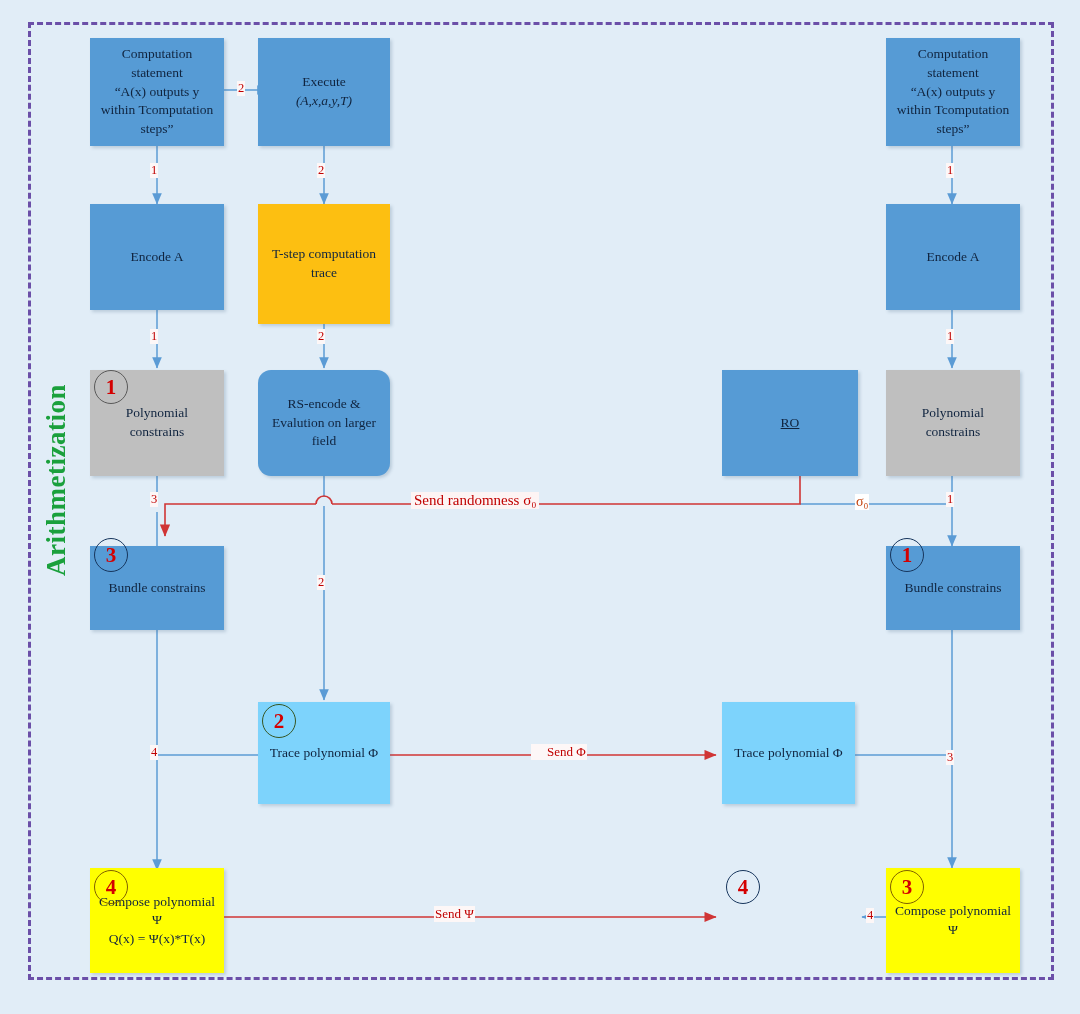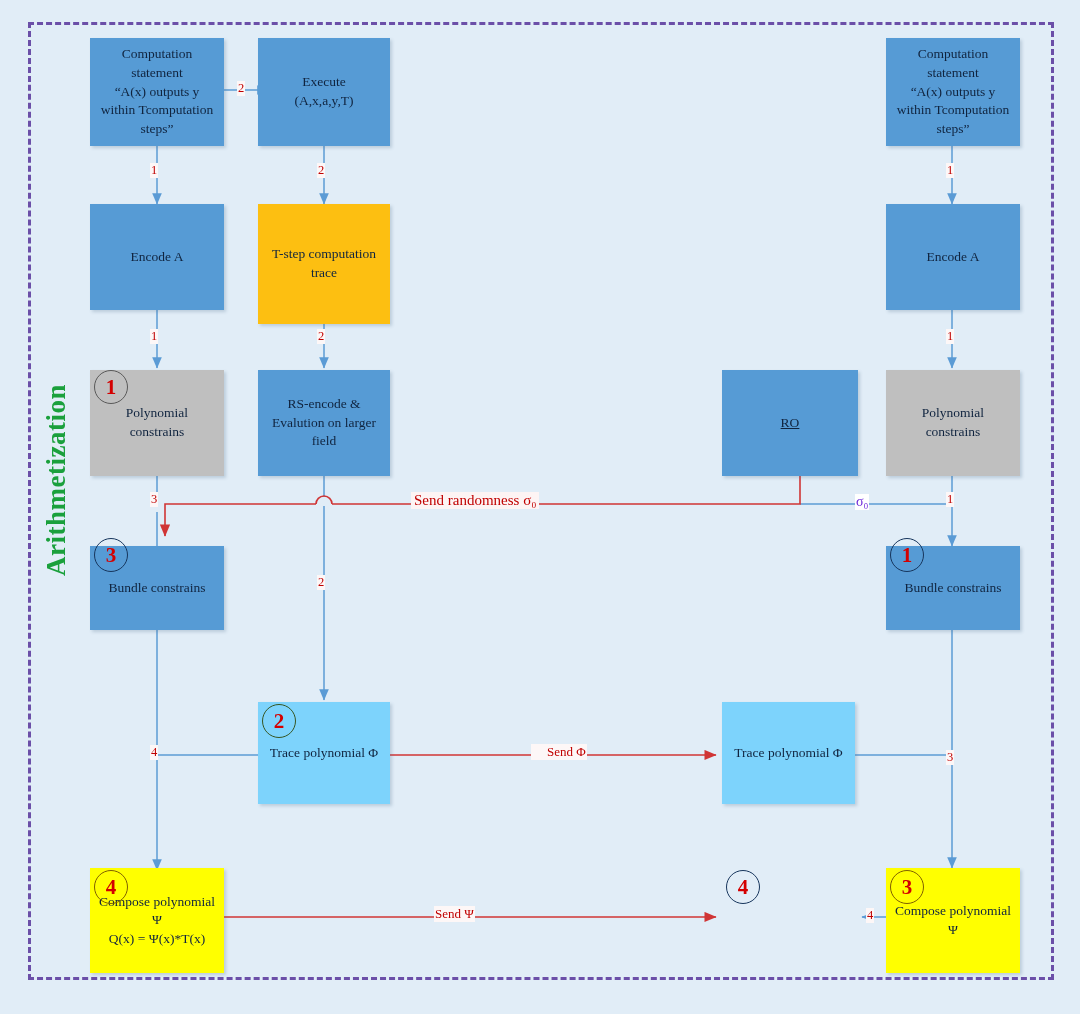--- a/index.html
+++ b/index.html
@@ -78,21 +78,21 @@
   .elabel{
     position:absolute;
     font-size:12.5px;
     color:#c00000;
     background:#fdf7f7;
     padding:0 1px;
     z-index:5;
     font-family:"Liberation Serif", serif;
     white-space:nowrap;
   }
-  .elabel.black{color:#6d28d9;background:#ffffff;font-family:Liberation Serif, serif;}
+  .elabel.black{color:#c2410c;background:#ffffff;font-family:Liberation Serif, serif;}
   .elabel.big{font-size:15px;color:#c00000;background:#fdf4f4;padding:0 3px;}
 </style>
 </head>
 <body>
 
 <div id="stage">
 
   <svg id="svg-layer" viewBox="0 0 1080 1014">
     <defs>
       <marker id="ab" markerWidth="9" markerHeight="9" refX="7.2" refY="3.2" orient="auto">
@@ -153,21 +153,21 @@
       <div>statement</div>
       <div>“A(x) outputs y</div>
       <div>within Tcomputation</div>
       <div>steps”</div>
     </div>
   </div>
 
   <div class="node blue" style="left:258px;top:38px;width:132px;height:108px;">
     <div class="txt">
       <div>Execute</div>
-      <div style="">(A,x,a,y,T)</div>
+      <div style="font-style:italic;">(A,x,a,y,T)</div>
     </div>
   </div>
 
   <div class="node blue" style="left:886px;top:38px;width:134px;height:108px;">
     <div class="txt">
       <div>Computation</div>
       <div>statement</div>
       <div>“A(x) outputs y</div>
       <div>within Tcomputation</div>
       <div>steps”</div>
@@ -194,21 +194,21 @@
   </div>
 
   <div class="node grey" style="left:90px;top:370px;width:134px;height:106px;">
     <div class="txt">
       <div>Polynomial</div>
       <div>constrains</div>
     </div>
   </div>
   <div class="badge ongrey" style="left:94px;top:370px;">1</div>
 
-  <div class="node blue" style="left:258px;top:370px;width:132px;height:106px;">
+  <div class="node blue" style="left:258px;top:370px;width:132px;height:106px;border-radius:13px;">
     <div class="txt">
       <div>RS-encode &amp;</div>
       <div>Evalution on larger</div>
       <div>field</div>
     </div>
   </div>
 
   <div class="node blue" style="left:722px;top:370px;width:136px;height:106px;text-decoration:underline;">
     <div class="txt">
         <div>RO</div>

